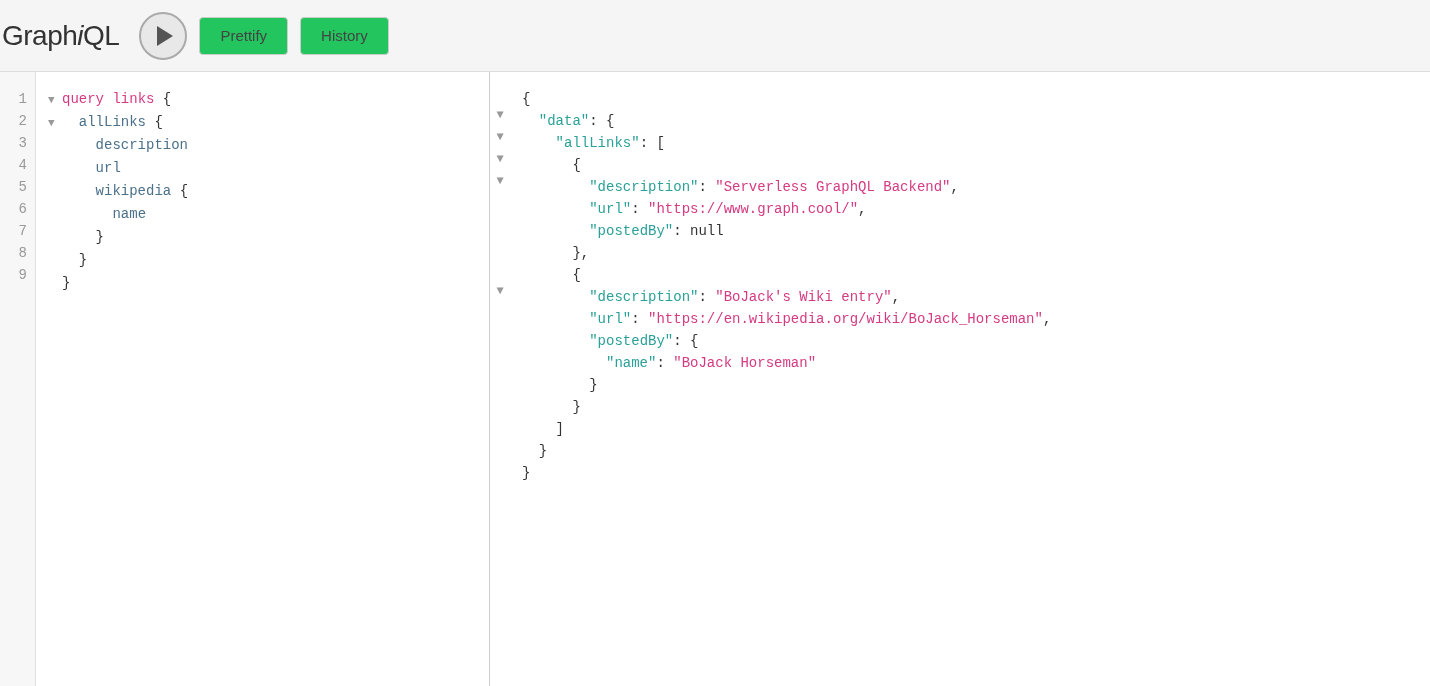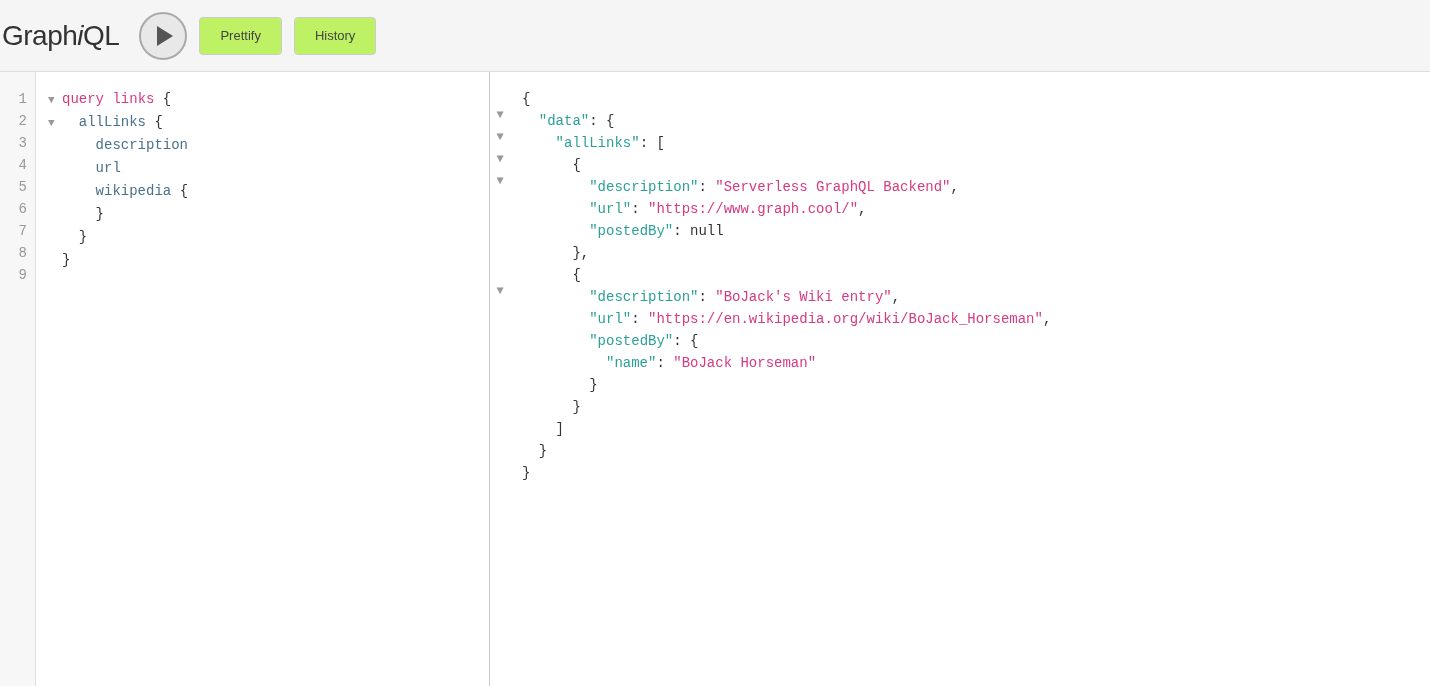--- a/index.html
+++ b/index.html
@@ -57,22 +57,22 @@
       border-bottom: 10px solid transparent;
       border-left: 16px solid #555;
       margin-left: 3px;
     }
 
     .toolbar-btn {
       height: 38px;
       padding: 0 20px;
       border: 1px solid #ccc;
       border-radius: 4px;
-      background: #bef264;
-      font-size: 13px;
+      background: #22c55e;
+      font-size: 15px;
       color: #444;
       cursor: pointer;
       font-family: inherit;
     }
 
     
     #main {
       display: flex;
       height: calc(686px - 72px);
       background: #fff;
@@ -195,20 +195,21 @@
       <span class="line"><span class="arrow-col">▼</span><span class="kw">query</span> <span class="fn">links</span> <span class="brace">{</span></span>
 
       <span class="line"><span class="arrow-col">▼</span>  <span class="field-name">allLinks</span> <span class="brace">{</span></span>
 
       <span class="line"><span class="arrow-col"> </span>    <span class="field-name">description</span></span>
 
       <span class="line"><span class="arrow-col"> </span>    <span class="field-name">url</span></span>
 
       <span class="line"><span class="arrow-col"> </span>    <span class="field-name">wikipedia</span> <span class="brace">{</span></span>
 
+      <span class="line"><span class="arrow-col"> </span>      <span class="field-name">name</span></span>
 
       <span class="line"><span class="arrow-col"> </span>    <span class="brace">}</span></span>
 
       <span class="line"><span class="arrow-col"> </span>  <span class="brace">}</span></span>
 
       <span class="line"><span class="arrow-col"> </span><span class="brace">}</span></span>
     </div>
   </div>
 
   <div id="result-pane">

